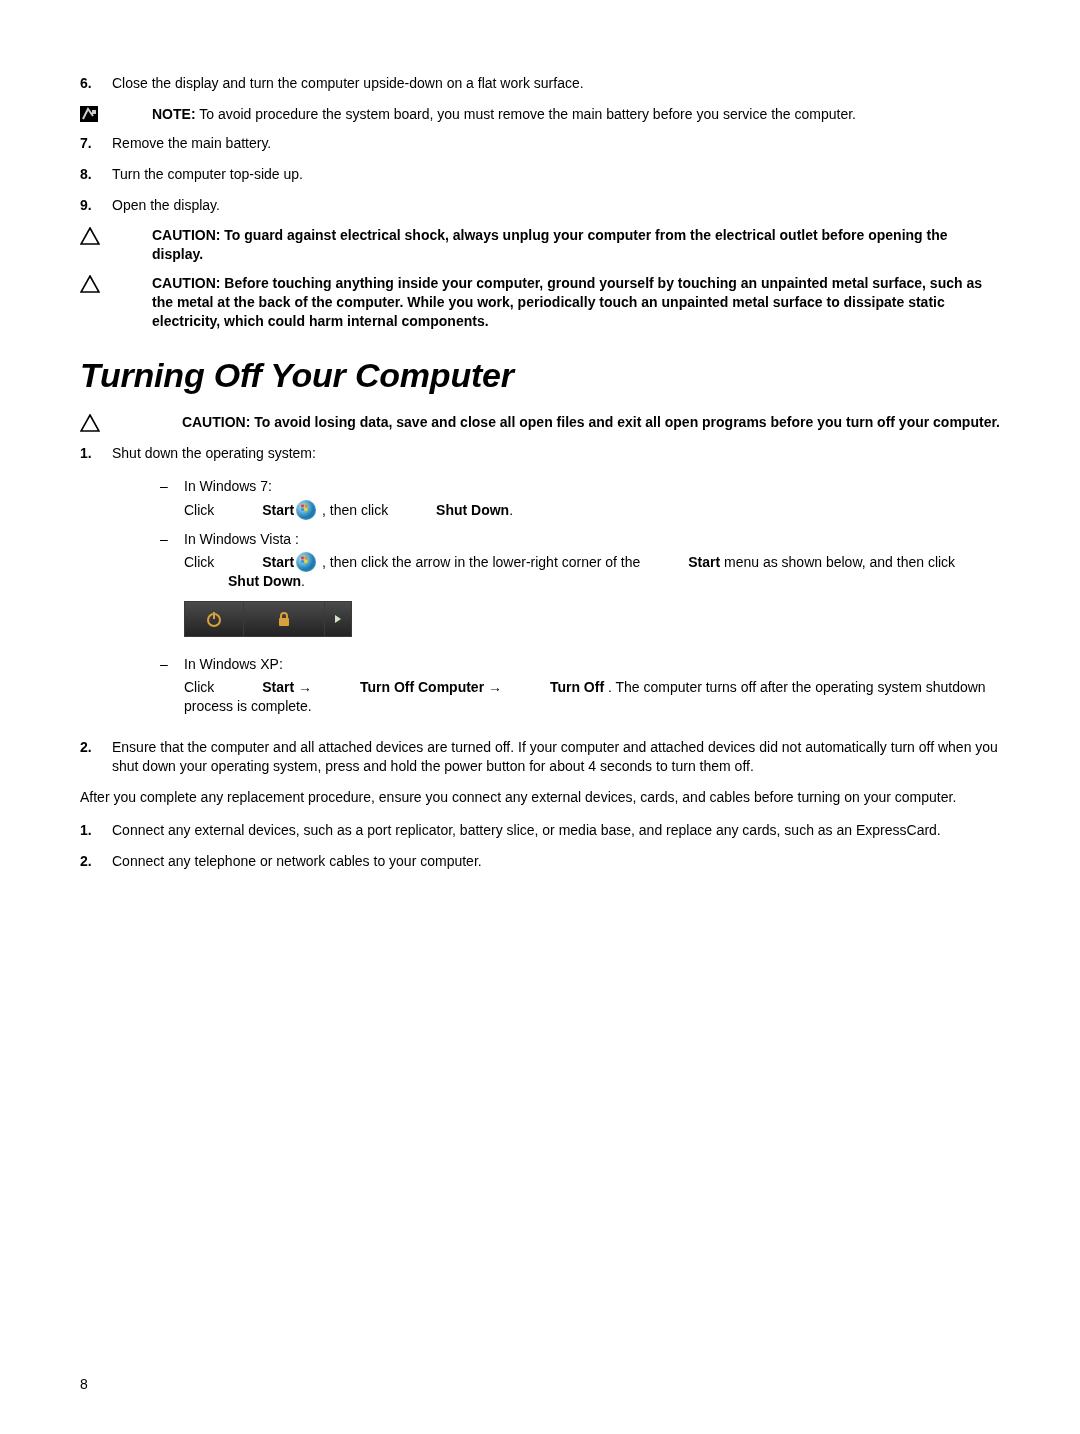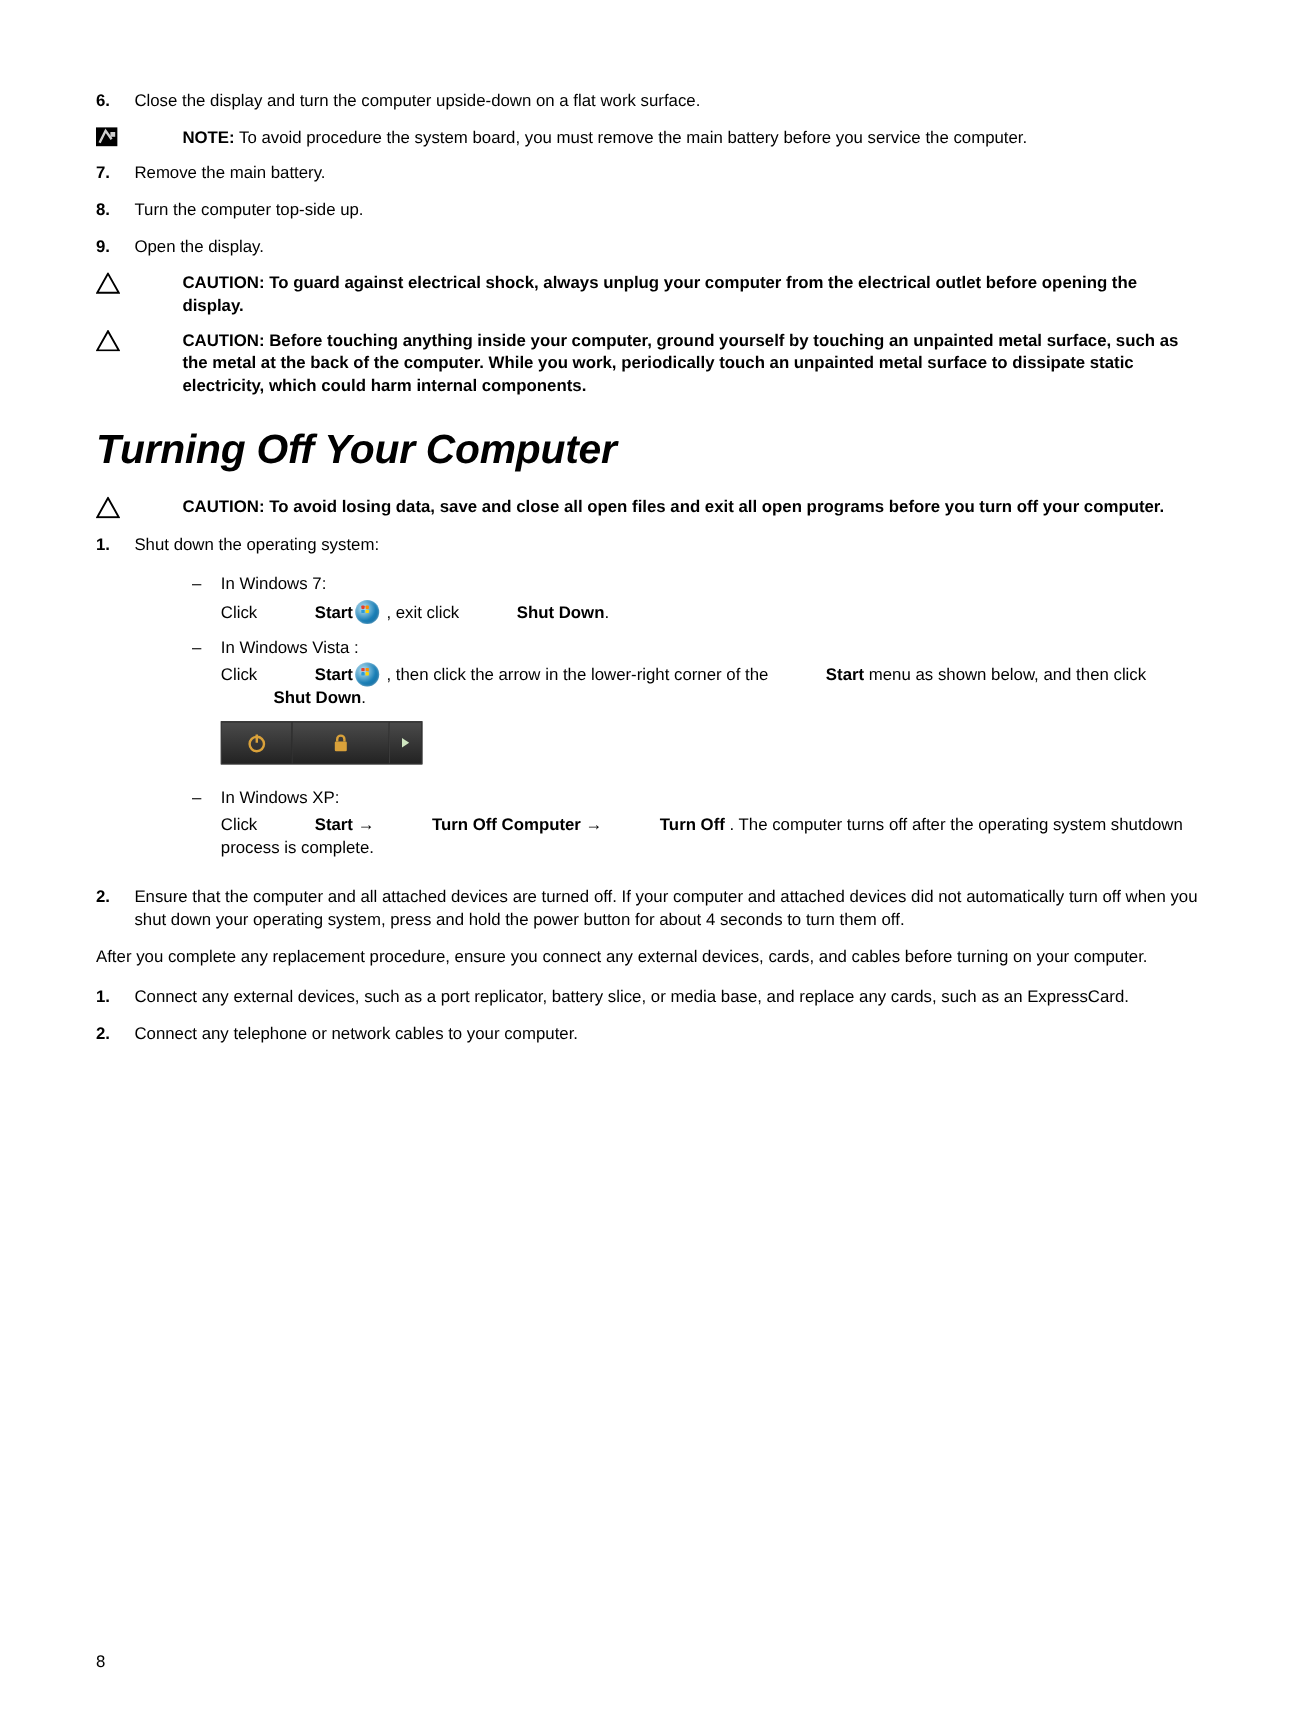--- a/index.html
+++ b/index.html
@@ -47,20 +47,21 @@
     margin-top: 4px;
     margin-bottom: 10px;
   }
   .note-row, .caution-row {
     display: flex;
     margin: 6px 0 10px 0;
   }
   .caution-row-indent {
     display: flex;
     margin: 6px 0 12px 0;
+    text-align: right;
   }
   .note-icon, .caution-icon {
     flex: 0 0 28px;
     width: 28px;
     display: flex;
     align-items: flex-start;
     justify-content: flex-start;
     padding-top: 1px;
   }
   .note-text, .caution-text {
@@ -198,21 +199,21 @@
     <div class="ol-body">
       <div>Shut down the operating system:</div>
 
       <div style="margin-left:48px; margin-top:14px;">
 
         <div class="sub-row">
           <div class="sub-dash">–</div>
           <div class="sub-body">In Windows 7:</div>
         </div>
         <div class="sub-indent">
-          <span>Click </span><span class="bold">Start</span><span class="start-orb"></span><span> , exit click </span><span class="bold">Shut Down</span><span>.</span>
+          <span>Click </span><span class="bold">Start</span><span class="start-orb"></span><span> , then click </span><span class="bold">Shut Down</span><span>.</span>
         </div>
 
         <div class="sub-row">
           <div class="sub-dash">–</div>
           <div class="sub-body">In Windows Vista :</div>
         </div>
         <div class="sub-indent">
           <span>Click </span><span class="bold">Start</span><span class="start-orb"></span><span> , then click the arrow in the lower-right corner of the </span><span class="bold">Start</span><span> menu as shown below, and then click </span><span class="bold">Shut Down</span><span>.</span>
 
           <div>

